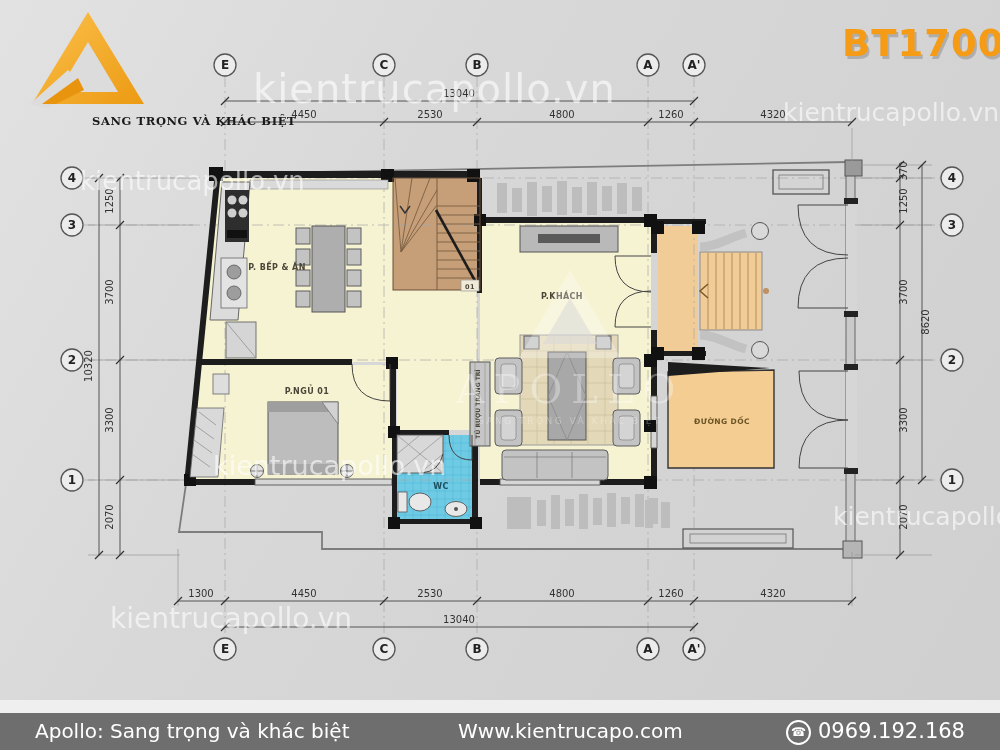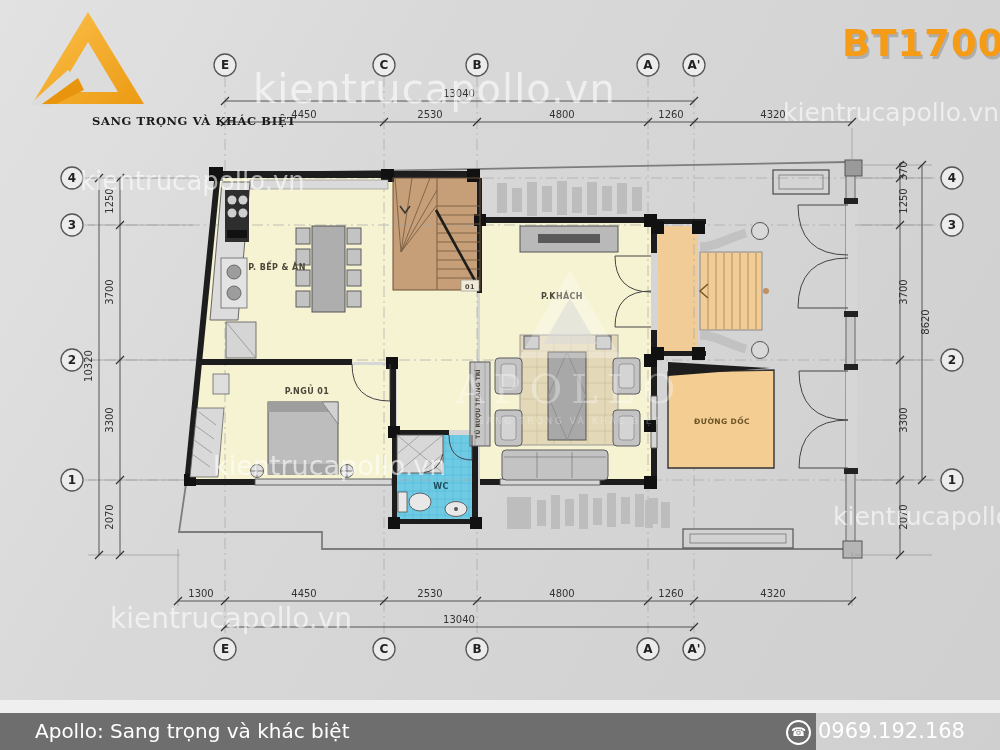--- a/index.html
+++ b/index.html
@@ -38,21 +38,21 @@
   .wm2{left:783px;top:98px;font-size:25px}
   .wm3{left:80px;top:166px;font-size:26px}
   .wm4{left:213px;top:450px;font-size:27px}
   .wm5{left:833px;top:502px;font-size:25px}
   .wm6{left:110px;top:602px;font-size:28px}
   .wmbig{position:absolute;left:420px;top:268px;width:300px;text-align:center;color:rgba(255,255,255,.33)}
   .wmbig .t{font-family:"DejaVu Serif",serif;font-size:40px;letter-spacing:9px;margin-top:2px}
   .wmbig .s{font-size:9px;letter-spacing:2.5px;margin-top:4px;color:rgba(255,255,255,.3)}
   
   .prefooter{position:absolute;left:0;top:700px;width:1000px;height:13px;background:#efefef}
-  .footer{position:absolute;left:0;top:713px;width:816px;height:37px;background:#6e6e6e;color:#fff}
+  .footer{position:absolute;left:0;top:713px;width:1000px;height:37px;background:#6e6e6e;color:#fff}
   .footer .f-left{position:absolute;left:35px;top:6px;font-size:20px}
   .footer .f-center{position:absolute;left:458px;top:6px;font-size:20px}
   .footer .f-phone{position:absolute;left:818px;top:6px;font-size:21px}
   .phone-badge{position:absolute;left:786px;top:7px;width:21px;height:21px;border:2px solid #fff;
                border-radius:50%;text-align:center;line-height:21px;font-size:12px;color:#fff}
 </style>
 </head>
 <body>
 
 <div class="page">
@@ -400,17 +400,18 @@
       <polygon points="16,92 52,66 58,78 30,92" fill="#e8940e"></polygon>
     </svg>
     <div class="brand-tag">SANG TRỌNG VÀ KHÁC BIỆT</div>
   </div>
 
   <div class="code">BT17006</div>
 
   <div class="prefooter"></div>
   <div class="footer">
     <div class="f-left">Apollo: Sang trọng và khác biệt</div>
+    <div class="f-center">Www.kientrucapo.com</div>
     <div class="phone-badge">☎</div>
     <div class="f-phone">0969.192.168</div>
   </div>
 
 </div>
 
 </body></html>

